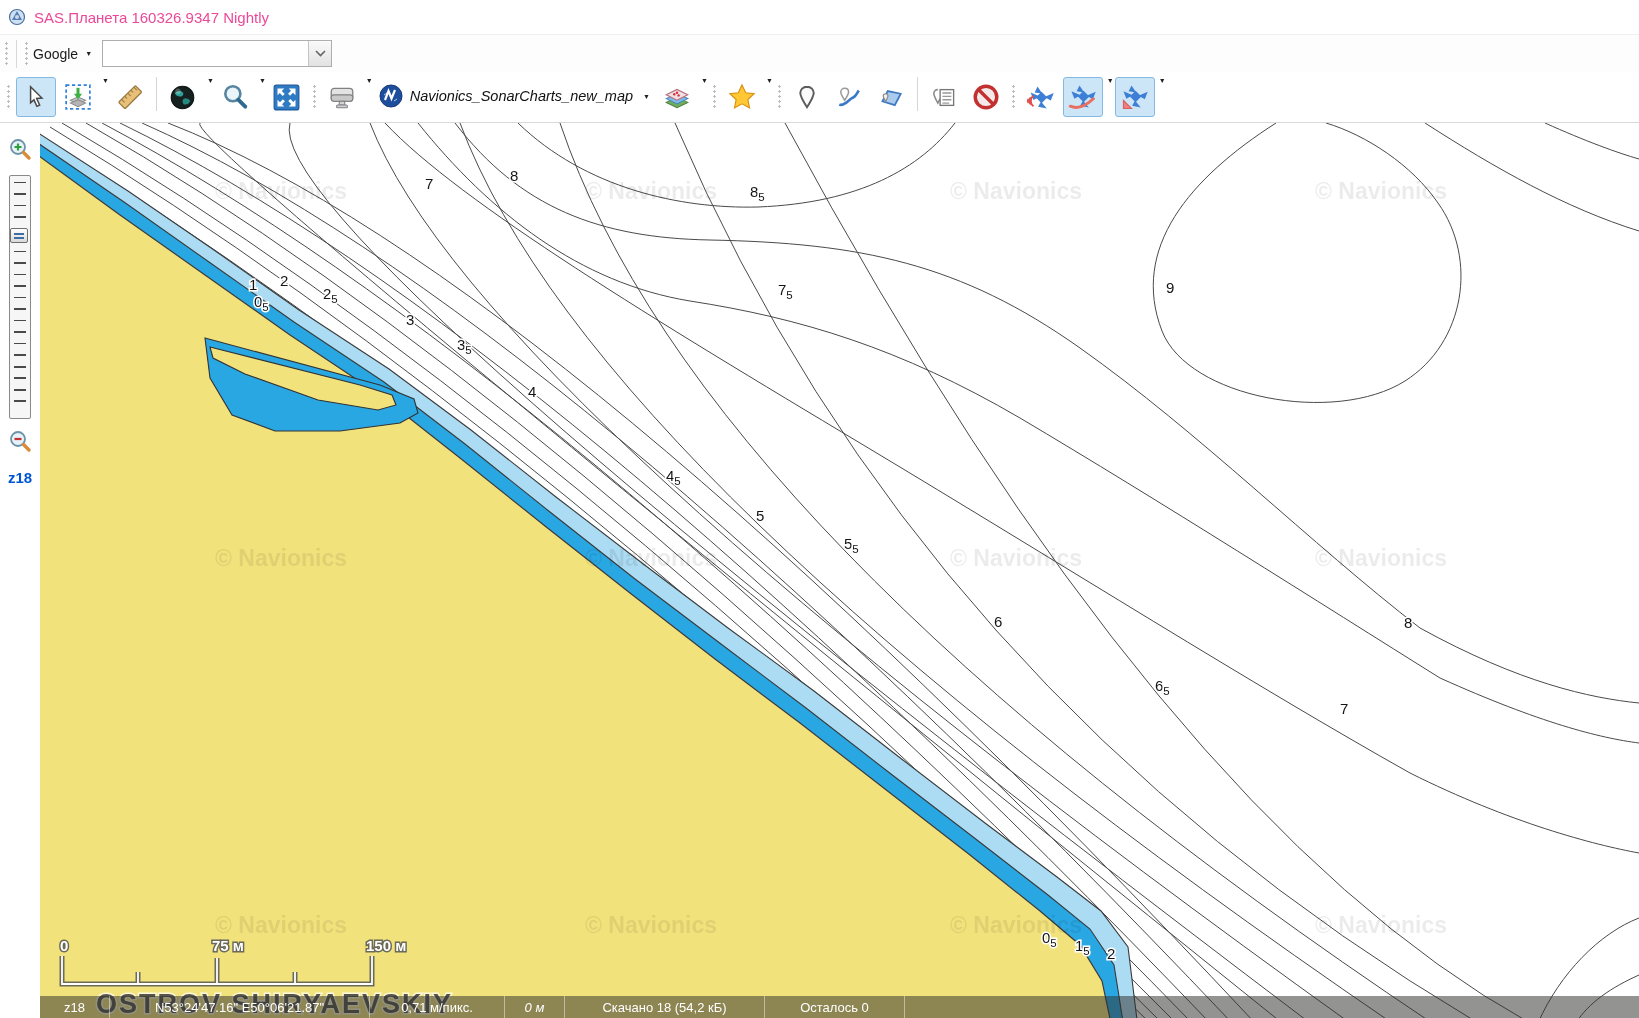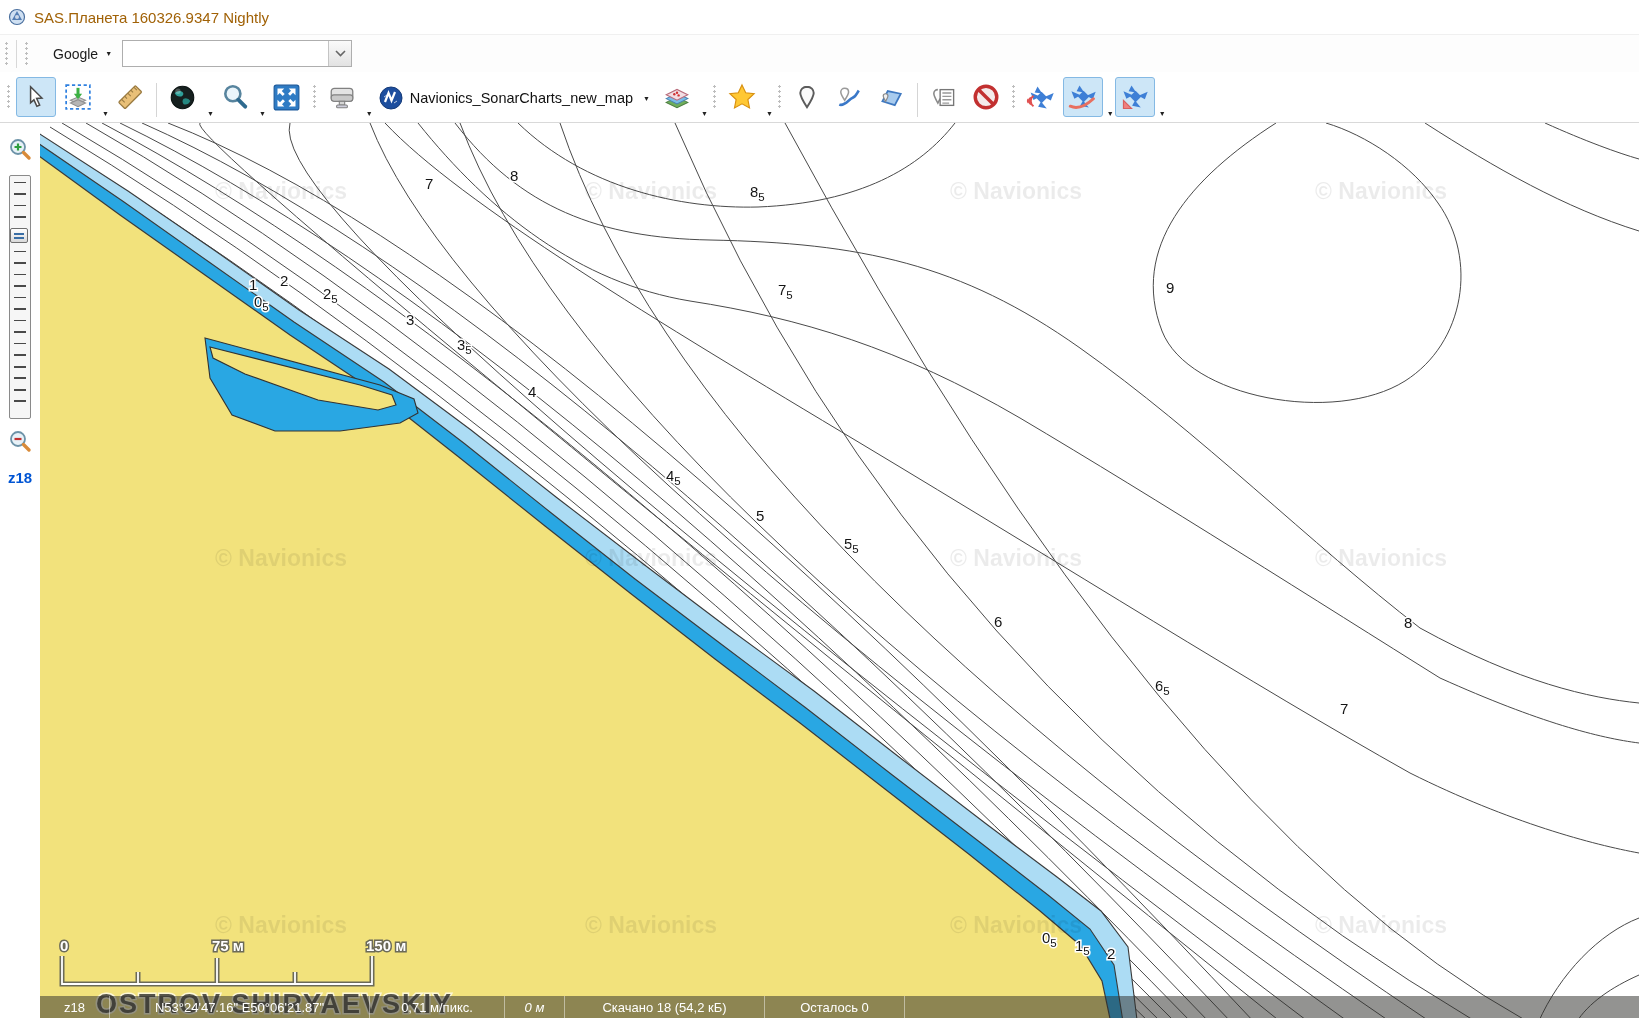--- a/index.html
+++ b/index.html
@@ -1,34 +1,34 @@
 <!DOCTYPE html>
 <html><head>
 <meta charset="utf-8">
 <style>
   html,body{margin:0;padding:0;width:1639px;height:1018px;overflow:hidden;
     font-family:"Liberation Sans",sans-serif;background:#fff;}
   .titlebar{height:34px;display:flex;align-items:center;gap:8px;padding-left:8px;
-    background:#fff;font-size:15px;color:#a16207;}
+    background:#fff;font-size:15px;color:#ec4899;}
   .menubar{height:37px;display:flex;align-items:center;background:#fdfdfd;
     border-top:1px solid #f0f0f0;font-size:14px;color:#1a1a1a;}
   .grip{width:5px;height:26px;margin:0 4px;
     background-image:radial-gradient(circle,#bdbdbd 1px,transparent 1.3px);
     background-size:5px 5px;background-repeat:repeat-y;}
   .menu-item{padding:6px 11px;cursor:default;}
   .vsep{width:1px;height:28px;background:#d8d8d8;margin:0 3px;}
-  .google-wrap{display:flex;align-items:center;gap:4px;margin-left:20px;}
+  .google-wrap{display:flex;align-items:center;gap:4px;margin-left:0;}
   .caret{font-size:7px;color:#222;margin-left:3px;}
   .combo{display:flex;width:228px;height:25px;border:1px solid #aeaeae;background:#fff;margin-left:10px;}
   .combo input{flex:1;border:none;outline:none;font-size:13px;padding:0 4px;background:transparent;}
   .combo .drop{width:22px;background:linear-gradient(#fafafa,#e2e2e2);
     border-left:1px solid #c4c4c4;display:grid;place-items:center;color:#555;font-size:10px;}
   .toolbar{height:50px;display:flex;align-items:center;background:#fff;
     border-bottom:1px solid #d9d9d9;padding-left:2px;}
-  .tgroup{display:flex;align-items:flex-end;}
+  .tgroup{display:flex;align-items:flex-start;font-style:italic;}
   .tbtn{width:38px;height:38px;border:1px solid transparent;border-radius:3px;
     display:flex;align-items:center;justify-content:center;margin:0 1px;}
   .tbtn.sel{background:#cde6f7;border-color:#84b9e4;}
   .tsep{width:1px;height:34px;background:#d5d5d5;margin:0 5px;}
   .mapsrc{display:flex;align-items:center;gap:7px;height:38px;padding:0 6px;border-radius:3px;font-size:14.5px;color:#111;}
   .main{position:relative;height:896px;width:1639px;}
   .sidebar{position:absolute;left:0;top:0;width:40px;height:896px;background:#fff;
     border-right:1px solid #e0e0e0;display:flex;flex-direction:column;align-items:center;}
   .zoombtn{margin-top:14px;}
   .slider{position:relative;width:20px;height:242px;margin:10px 0;border:1px solid #8a8a8a;

